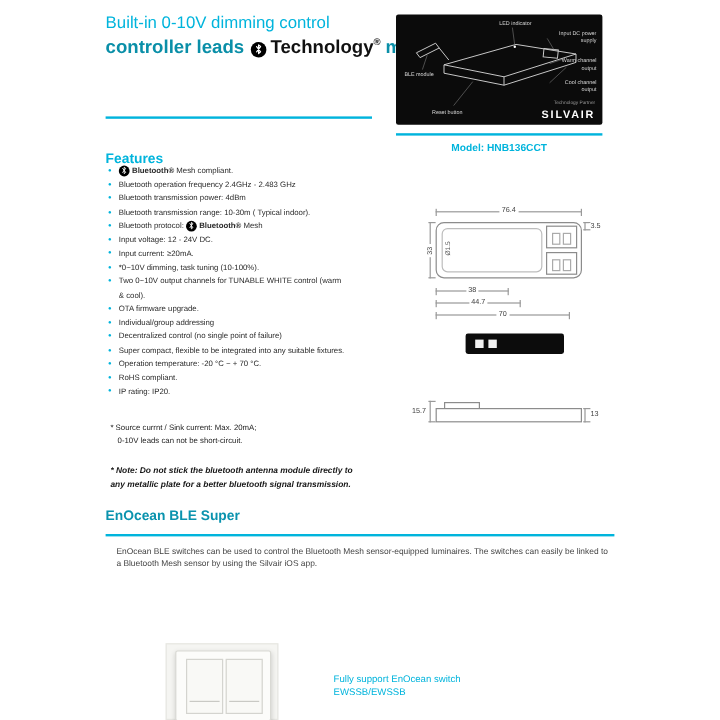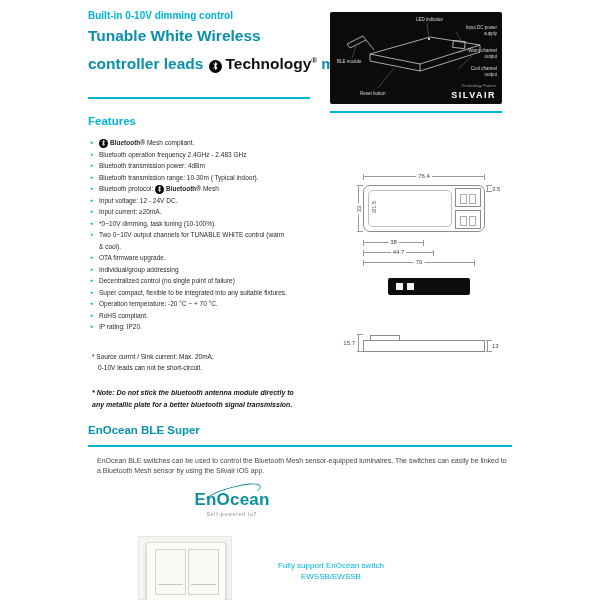--- a/index.html
+++ b/index.html
@@ -2,38 +2,38 @@
 <html style="--accent: #00b4dc; --title: #0a8fa8;"><head>
 <meta charset="utf-8">
 <style>
   * { margin:0; padding:0; box-sizing:border-box; }
   html,body { background:#fff; }
   #page { position:relative; width:600px; height:600px; background:#fff; overflow:hidden;
           font-family:"Liberation Sans", sans-serif; color:#222; }
   .abs { position:absolute; }
   .rule { height:2px; background:var(--accent,#00b4dc); }
 
-  .tagline { font-size:10px; font-weight:bold; color:var(--accent,#00b4dc); }
+  .tagline { font-size:14px; font-weight:normal; color:var(--accent,#00b4dc); }
   .title-line { font-size:15.5px; font-weight:bold; color:var(--title,#0a8fa8); line-height:25px; }
   .btc { display:inline-flex; align-items:center; justify-content:center; background:#000; border-radius:50%; }
   .btc.lg { width:13px; height:13px; margin:0 3px 0 6px; vertical-align:-2px; }
   .btc.sm { width:9px; height:9px; margin-right:2px; vertical-align:-2px; }
   .btword { color:#111; }
   .reg { font-size:8px; }
   .mesh-word { margin-left:4px; }
 
   .blackbox { background:#0b0b0b; border-radius:2px; }
   .bb-art { position:absolute; left:0; top:0; width:100%; height:100%; }
   .bb-lab { position:absolute; font-size:4.5px; line-height:5.5px; color:#d8d8d8; }
   .bb-lab.r { text-align:right; }
   .bb-partner { position:absolute; font-size:4px; color:#9a9a9a; }
   .bb-silvair { position:absolute; font-size:9px; font-weight:bold; color:#fff; letter-spacing:1.5px; }
 
   .model { font-size:8.5px; font-weight:bold; color:var(--accent,#00b4dc); text-align:center; }
-  .feat-head { font-size:11.5px; font-weight:bold; color:var(--accent,#00b4dc); }
+  .feat-head { font-size:11.5px; font-weight:bold; color:var(--accent,#00b4dc);margin-top:12px; }
   .features { list-style:none; font-size:6.5px; line-height:11.5px; color:#2a2a2a; }
   .feat { padding-left:9px; text-indent:-9px; }
   .feat .bullet { display:inline-block; width:9px; text-indent:0; color:var(--accent,#00b4dc); font-size:5px; vertical-align:1px; }
   .note1 { font-size:6.5px; line-height:11px; color:#222; }
   .note2 { font-size:7px; line-height:12px; color:#151515; font-weight:bold; font-style:italic; }
 
   .drawing { font-size:6px; color:#444; }
   .hdim { position:absolute; height:0; border-bottom:1px solid #999; }
   .hdim::before,.hdim::after { content:""; position:absolute; top:-2.5px; width:1px; height:6px; background:#999; }
   .hdim::before{left:0;} .hdim::after{right:0;}
@@ -61,31 +61,30 @@
   .eno-word { font-size:17px; font-weight:bold; color:#0e8f9e; letter-spacing:0.2px; position:relative; }
   .eno-sub { font-size:5px; color:#8a8a8a; letter-spacing:0.8px; margin-top:1px; }
   .eno-arc { position:absolute; left:14px; top:-3px; width:60px; height:15px; border:1.4px solid #0e8f9e;
              border-radius:50%; border-bottom-color:transparent; border-left-color:transparent; transform:rotate(-16deg); }
   .switch { background:#f5f5f2; border:1px solid #e6e6e2; }
   .plate { position:absolute; left:7px; top:5px; width:80px; height:59px; background:#fcfcfa;
            border:1px solid #d9d9d4; border-radius:2px; box-shadow:0 2px 4px rgba(0,0,0,0.15); }
   .rocker { position:absolute; top:6px; width:31px; height:46px; background:#f9f9f6; border:1px solid #d4d4cf; }
   .rocker.l{left:8px;} .rocker.r{left:41px;}
   .rocker::after { content:""; position:absolute; left:2px; right:2px; bottom:9px; height:1px; background:#c9c9c4; }
-  .caption { font-size:8px; line-height:11px; color:var(--accent,#00b4dc);text-align:center; }
+  .caption { font-size:8px; line-height:11px; color:var(--accent,#00b4dc); }
 </style>
 </head>
 <body>
 
 <div id="page">
 
   <div class="abs tagline" style="left:88px;top:10px">Built-in 0-10V dimming control</div>
 
   <div class="abs" style="left:88px;top:23px">
-    <div class="title-line">Tunable White Wireless</div>
     <div class="title-line"><span>controller leads</span><span class="btc lg">
           <svg viewBox="0 0 24 36" width="7" height="10">
             <path d="M6 10 L18 26 L12 31 L12 5 L18 10 L6 26" fill="none" stroke="#fff" stroke-width="3.5" stroke-linejoin="round" stroke-linecap="round"></path>
           </svg>
         </span><b class="btword"><span>Technology</span><sup class="reg">®</sup></b><span class="mesh-word">mesh</span></div>
   </div>
   <div class="abs rule" style="left:88px;top:97px;width:222px"></div>
 
   <div class="abs blackbox" style="left:330px;top:12px;width:172px;height:92px">
     <svg class="bb-art" viewBox="0 0 172 92">
@@ -111,20 +110,21 @@
     <span class="bb-lab r" style="right:5px;top:13px;width:44px">Input DC power supply</span>
     <span class="bb-lab r" style="right:5px;top:36px;width:40px">Warm channel output</span>
     <span class="bb-lab r" style="right:5px;top:54px;width:40px">Cool channel output</span>
     <span class="bb-lab" style="left:7px;top:47px;width:26px">BLE module</span>
     <span class="bb-lab" style="left:30px;bottom:8px">Reset button</span>
     <span class="bb-partner" style="right:6px;bottom:16px">Technology Partner</span>
     <span class="bb-silvair" style="right:6px;bottom:4px">SILVAIR</span>
   </div>
 
   <div class="abs rule" style="left:330px;top:111px;width:172px"></div>
+  <div class="abs model" style="left:330px;top:118px;width:172px">Model: HNB136CCT</div>
 
   <div class="abs feat-head" style="left:88px;top:115px">Features</div>
   <ul class="abs features" style="left:90px;top:137px;width:200px">
       <li class="feat"><span class="bullet">●</span><span class="btc sm">
           <svg viewBox="0 0 24 36" width="5" height="8">
             <path d="M6 10 L18 26 L12 31 L12 5 L18 10 L6 26" fill="none" stroke="#fff" stroke-width="3.5" stroke-linejoin="round" stroke-linecap="round"></path>
           </svg>
         </span><b>Bluetooth®</b> Mesh compliant.</li>
       <li class="feat"><span class="bullet">●</span>Bluetooth operation frequency 2.4GHz - 2.483 GHz</li>
       <li class="feat"><span class="bullet">●</span>Bluetooth transmission power: 4dBm</li>
@@ -193,25 +193,20 @@
       </div>
     <div class="vdim" style="left:129px;top:172px;height:12px">
         <span class="dlabr">13</span>
       </div>
   </div>
 
   <div class="abs eno-head" style="left:88px;top:424px">EnOcean BLE Super</div>
   <div class="abs rule" style="left:88px;top:445px;width:424px"></div>
   <p class="abs eno-para" style="left:97px;top:456px;width:412px">EnOcean BLE switches can be used to control the Bluetooth Mesh sensor-equipped luminaires. The switches can easily be linked to a Bluetooth Mesh sensor by using the Silvair iOS app.</p>
 
-  <div class="abs eno-logo" style="left:188px;top:490px;width:88px">
-    <div class="eno-arc"></div>
-    <div class="eno-word">EnOcean</div>
-    <div class="eno-sub">Self-powered IoT</div>
-  </div>
 
   <div class="abs switch" style="left:138px;top:536px;width:94px;height:64px">
     <div class="plate">
       <div class="rocker l"></div>
       <div class="rocker r"></div>
     </div>
   </div>
 
   <div class="abs caption" style="left:278px;top:560px">
     <div>Fully support EnOcean switch</div>

